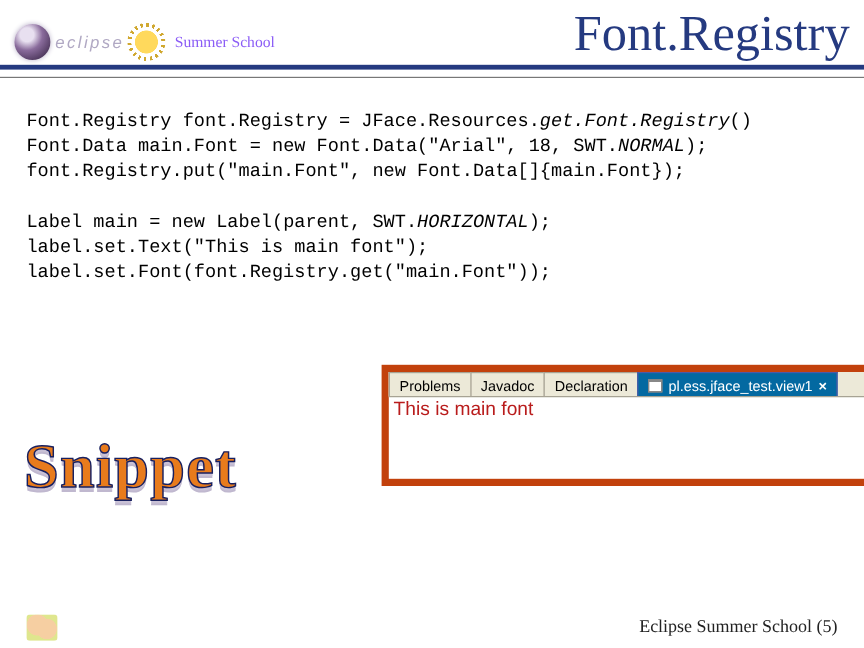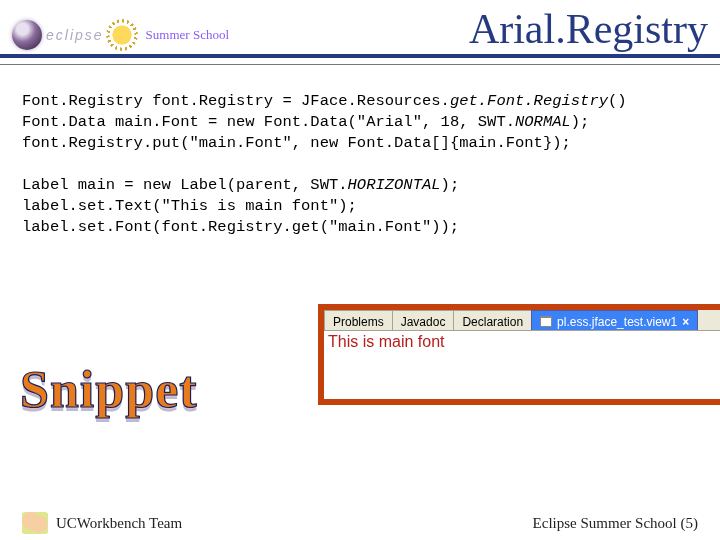--- a/index.html
+++ b/index.html
@@ -19,21 +19,21 @@
 
   
   .code { font-family:"Courier New",monospace; font-size:15.5px; line-height:1.35; white-space:pre; margin:26px 0 0 22px; color:#000; }
   .code .kw { font-weight:normal; }
   .code .it { font-style:italic; }
 
   
   .panel { position:absolute; left:318px; top:304px; width:416px; border:6px solid #c2410c; background:#fff; font-size:12px; }
   .tabs { height:21px; background:#ece9d8; border-bottom:1px solid #a7a394; display:flex; align-items:stretch; }
   .tab { padding:2px 8px 0; border:1px solid #a7a394; border-bottom:none; margin-right:-1px; background:#ece9d8; font-size:12px; color:#000; display:flex; align-items:center; }
-  .tab.active-tab { background:#3b82f6; color:#fff; border-color:#4c5aa8; display:flex; gap:5px; }
+  .tab.active-tab { background:#0369a1; color:#fff; border-color:#4c5aa8; display:flex; gap:5px; }
   .tab-icn { width:12px; height:11px; background:linear-gradient(#fff,#fff) padding-box, #888; border:1px solid #888; border-top:2px solid #888; }
   .close { font-family:Arial; font-size:12px; font-weight:bold; color:#fff; }
   .panel-body { padding:2px 4px 48px; font-size:16px; color:#b91c1c; }
 
   
   .snippet { position:absolute; left:20px; top:360px; font-family:Georgia,"Times New Roman",serif; font-weight:900; font-size:52px; letter-spacing:1px; color:#e87b1c;
     -webkit-text-stroke:1.2px #182060;
     text-shadow:0 2px 0 #c9c1d6, 0 4px 0 #c0b8cf; }
 
   
@@ -47,21 +47,21 @@
 
 <div class="topbar">
   <div class="top-left">
     <div class="eclipse-logo">
       <div class="eclipse-ball"></div>
       <span class="eclipse-text">eclipse</span>
     </div>
     <div class="sun-icon"></div>
     <span class="summer-school">Summer School</span>
   </div>
-  <div class="title">Arial.Registry</div>
+  <div class="title">Font.Registry</div>
 </div>
 <div class="thin-rule"></div>
 
 <pre class="code"><span>Font.Registry font.Registry = JFace.Resources.</span><span class="it">get.Font.Registry</span><span>()</span>
 <span>Font.Data main.Font = </span><span class="kw">new</span><span> Font.Data("Arial", 18, SWT.</span><span class="it">NORMAL</span><span>);</span>
 <span>font.Registry.put("main.Font", </span><span class="kw">new</span><span> Font.Data[]{main.Font});</span>
 <span></span>
 <span>Label main = </span><span class="kw">new</span><span> Label(parent, SWT.</span><span class="it">HORIZONTAL</span><span>);</span>
 <span>label.set.Text("This is main font");</span>
 <span>label.set.Font(font.Registry.get("main.Font"));</span></pre>
@@ -78,16 +78,15 @@
     </div>
   </div>
   <div class="panel-body">This is main font</div>
 </div>
 
 <div class="snippet">Snippet</div>
 
 <div class="footer">
   <div class="foot-left">
     <div class="foot-icn"></div>
-    <span>UCWorkbench Team</span>
   </div>
   <div class="foot-right">Eclipse Summer School (5)</div>
 </div>
 
 </body></html>

